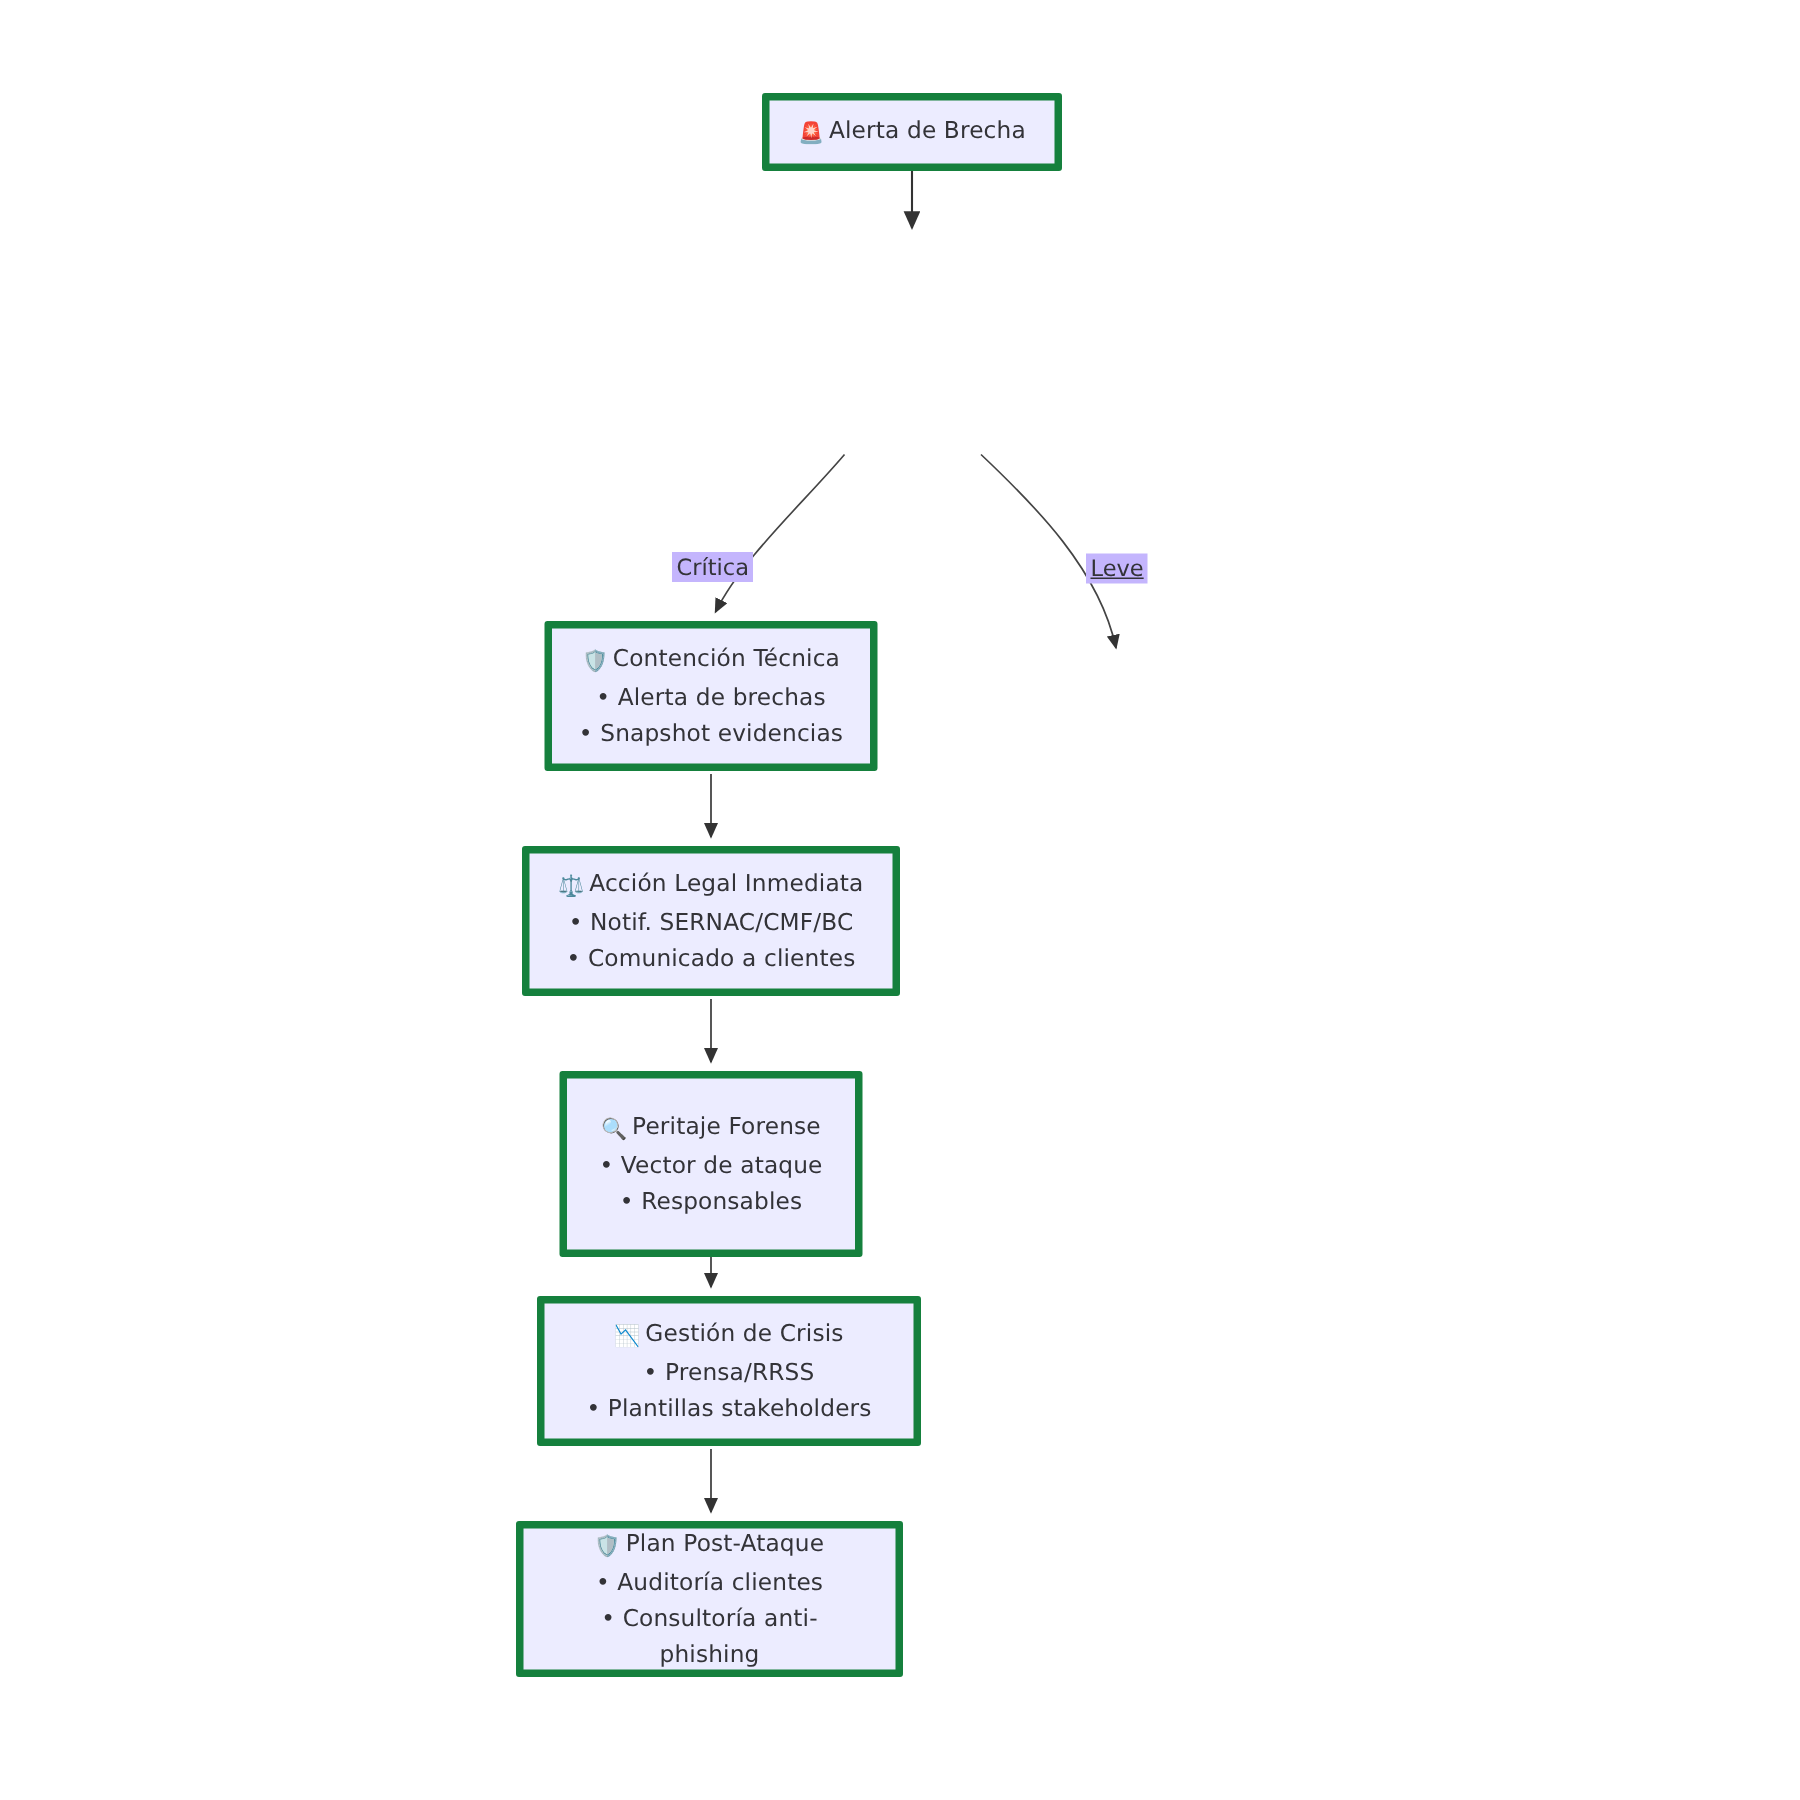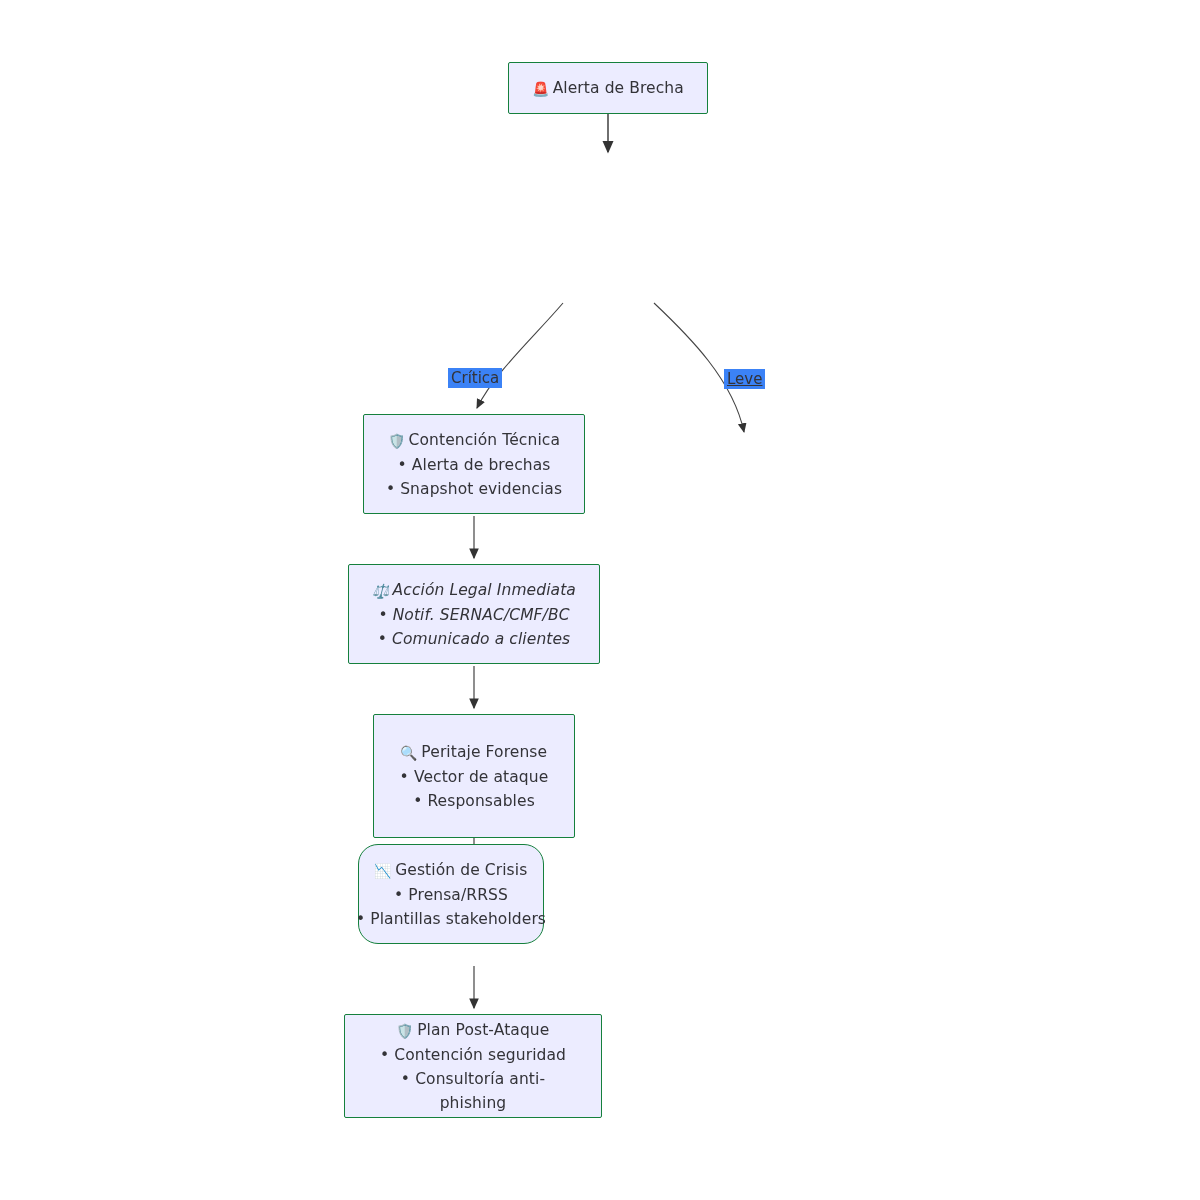--- a/index.html
+++ b/index.html
@@ -20,21 +20,21 @@
     left: 0;
     top: 0;
     width: 1200px;
     height: 1200px;
     pointer-events: none;
   }
   .node {
     position: absolute;
     box-sizing: border-box;
     background: #ececff;
-    border: 1px solid #15803d;
+    border: 5px solid #15803d;
     border-radius: 2px;
     color: #333338;
     display: flex;
     flex-direction: column;
     align-items: center;
     justify-content: center;
     text-align: center;
     font-size: 15.5px;
     line-height: 24px;
     letter-spacing: 0.1px;
@@ -74,21 +74,21 @@
     flex-direction: column;
     align-items: center;
     justify-content: center;
     text-align: center;
     color: #333338;
     font-size: 15.5px;
     line-height: 26px;
   }
   .edge-label {
     position: absolute;
-    background: #3b82f6;
+    background: #c4b5fd;
     color: #333338;
     font-size: 15px;
     line-height: 18px;
     padding: 1px 3px;
     white-space: nowrap;
   }
 </style>
 </head>
 <body>
 
@@ -128,45 +128,45 @@
 
   <div class="node" style="left:363px; top:414px; width:222px; height:100px;">
     <div class="line">
       <span class="emoji">🛡️</span><span>Contención Técnica</span>
     </div>
     <div class="line">• Alerta de brechas</div>
     <div class="line">• Snapshot evidencias</div>
   </div>
 
 
-  <div class="node" style="left:348px; top:564px; width:252px; height:100px;font-style:italic;">
+  <div class="node" style="left:348px; top:564px; width:252px; height:100px;">
     <div class="line">
       <span class="emoji">⚖️</span><span>Acción Legal Inmediata</span>
     </div>
     <div class="line">• Notif. SERNAC/CMF/BC</div>
     <div class="line">• Comunicado a clientes</div>
   </div>
 
   <div class="node" style="left:373px; top:714px; width:202px; height:124px;">
     <div class="line">
       <span class="emoji">🔍</span><span>Peritaje Forense</span>
     </div>
     <div class="line">• Vector de ataque</div>
     <div class="line">• Responsables</div>
   </div>
 
-  <div class="node" style="left:358px; top:844px; width:186px; height:100px;border-radius:20px;">
+  <div class="node" style="left:358px; top:864px; width:256px; height:100px;">
     <div class="line">
       <span class="emoji">📉</span><span>Gestión de Crisis</span>
     </div>
     <div class="line">• Prensa/RRSS</div>
     <div class="line">• Plantillas stakeholders</div>
   </div>
 
   <div class="node" style="left:344px; top:1014px; width:258px; height:104px;">
     <div class="line">
       <span class="emoji">🛡️</span><span>Plan Post-Ataque</span>
     </div>
-    <div class="line">• Contención seguridad</div>
+    <div class="line">• Auditoría clientes</div>
     <div class="line wrap">• Consultoría anti-phishing</div>
   </div>
 
 </div>
 
 </body></html>

